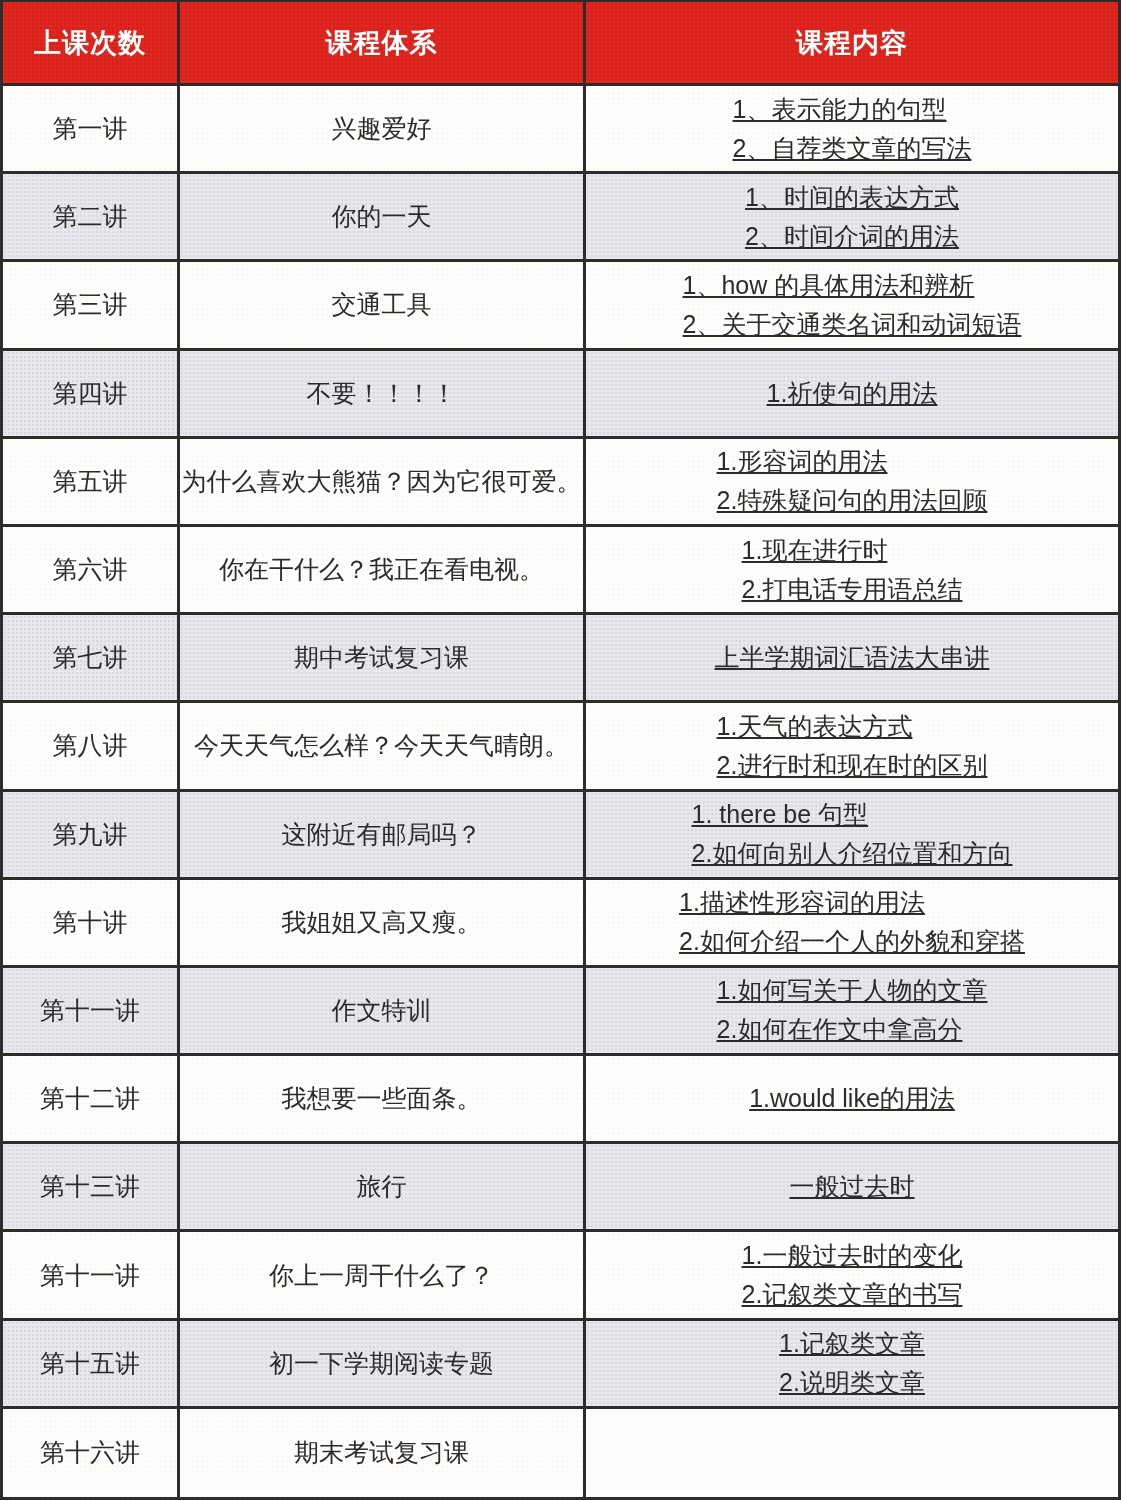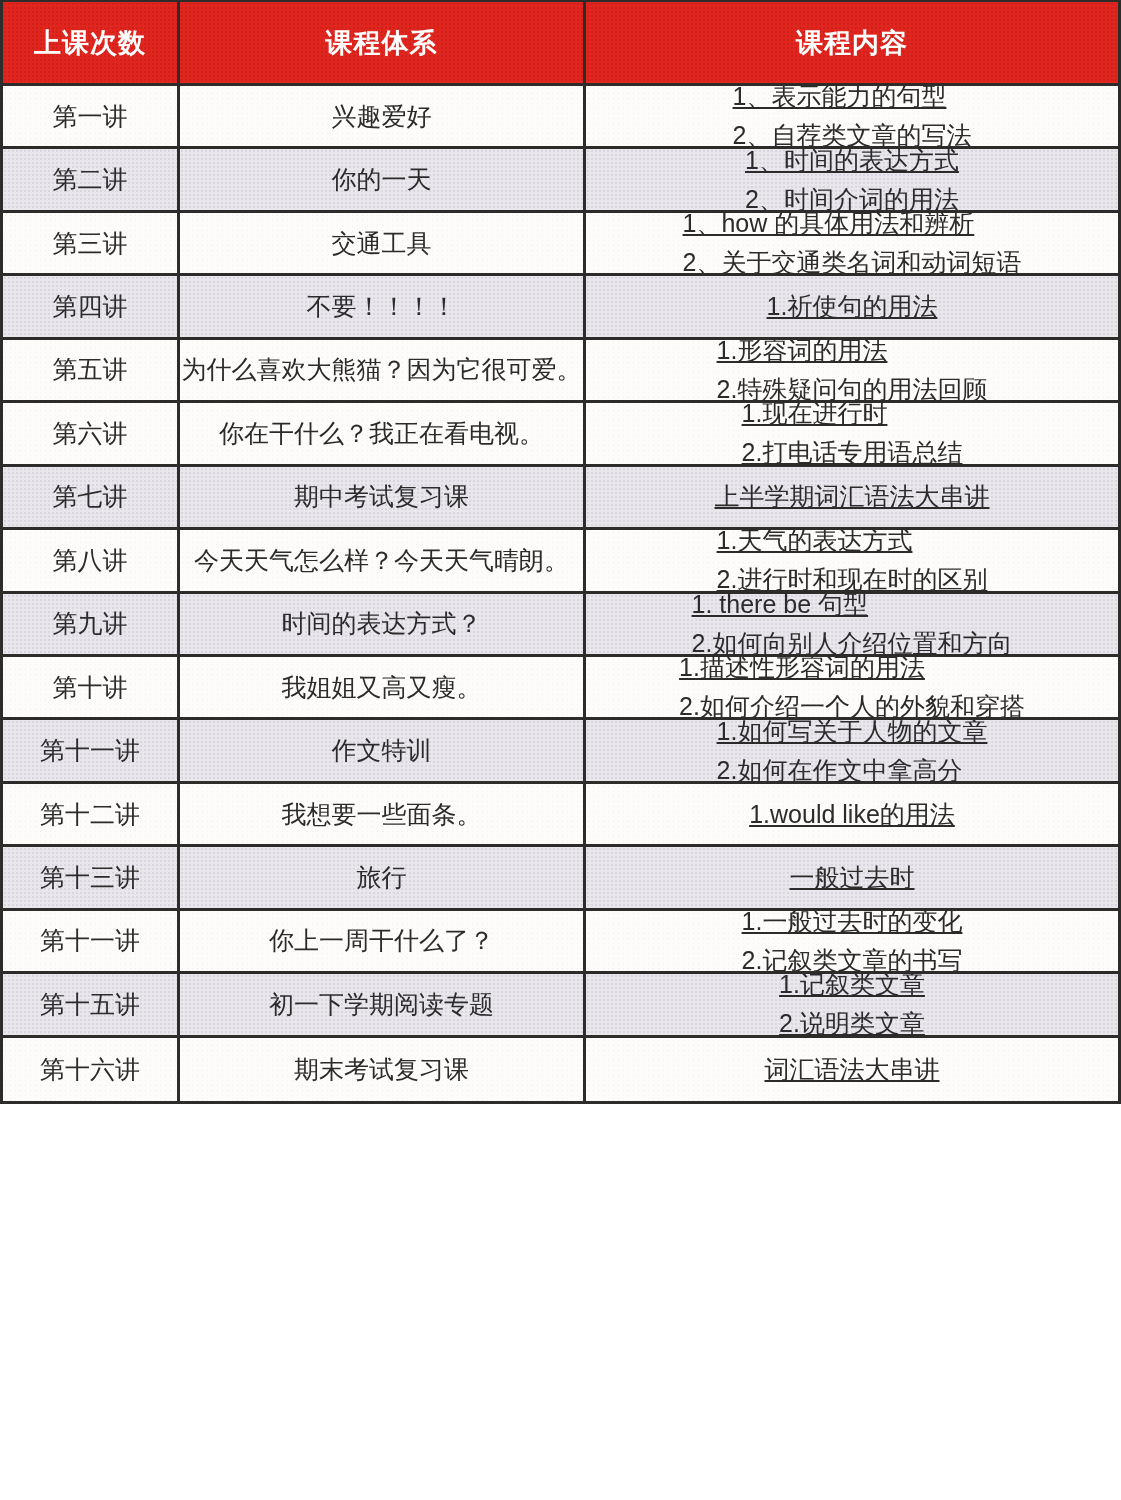--- a/index.html
+++ b/index.html
@@ -4,21 +4,21 @@
 <style>
   html, body {
     margin: 0;
     padding: 0;
     background: #ffffff;
     font-family: "Liberation Sans", "DejaVu Sans", sans-serif;
   }
   .course-table {
     box-sizing: border-box;
     width: 1121px;
-    height: 1104px;
+    height: 1500px;
     border: 3px solid #2e2c2b;
     border-top-width: 2px;
     display: grid;
     grid-template-columns: 177px 406px 1fr;
     grid-template-rows: 84px repeat(16, 1fr);
     background: #fdfcfa;
   }
   .cell {
     box-sizing: border-box;
     display: flex;
@@ -167,21 +167,21 @@
     <div class="cell last-col row-white">
       <div class="content-block">
         <div class="content-line">1.天气的表达方式</div>
         <div class="content-line">2.进行时和现在时的区别</div>
       </div>
     </div>
     <div class="cell row-gray">
       <span>第九讲</span>
     </div>
     <div class="cell row-gray">
-      <span class="topic-text">时间的表达方式？</span>
+      <span class="topic-text">这附近有邮局吗？</span>
     </div>
     <div class="cell last-col row-gray">
       <div class="content-block">
         <div class="content-line">1. there be 句型</div>
         <div class="content-line">2.如何向别人介绍位置和方向</div>
       </div>
     </div>
     <div class="cell row-white">
       <span>第十讲</span>
     </div>
@@ -251,18 +251,13 @@
         <div class="content-line">1.记叙类文章</div>
         <div class="content-line">2.说明类文章</div>
       </div>
     </div>
     <div class="cell row-white last-row">
       <span>第十六讲</span>
     </div>
     <div class="cell row-white last-row">
       <span class="topic-text">期末考试复习课</span>
     </div>
-    <div class="cell last-col row-white last-row">
-      <div class="content-block single">
-        <div class="content-line">词汇语法大串讲</div>
-      </div>
-    </div>
   </div>
 
 </body></html>

